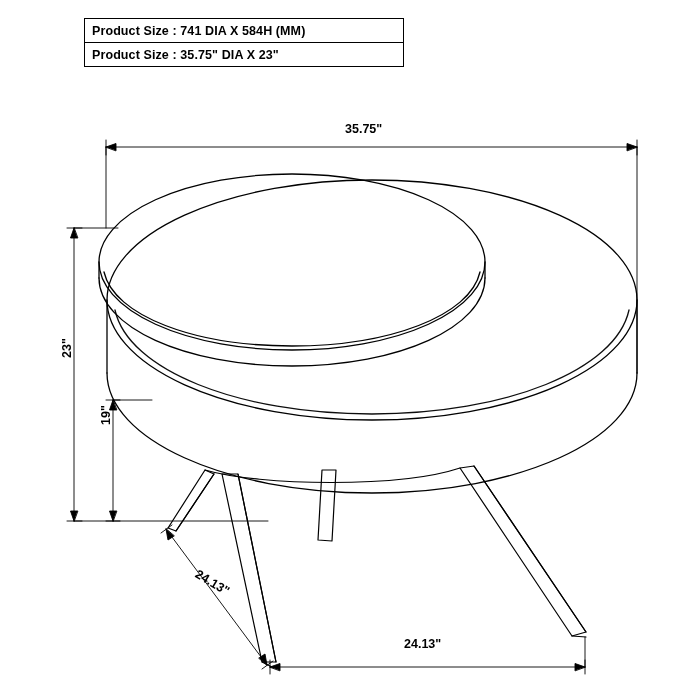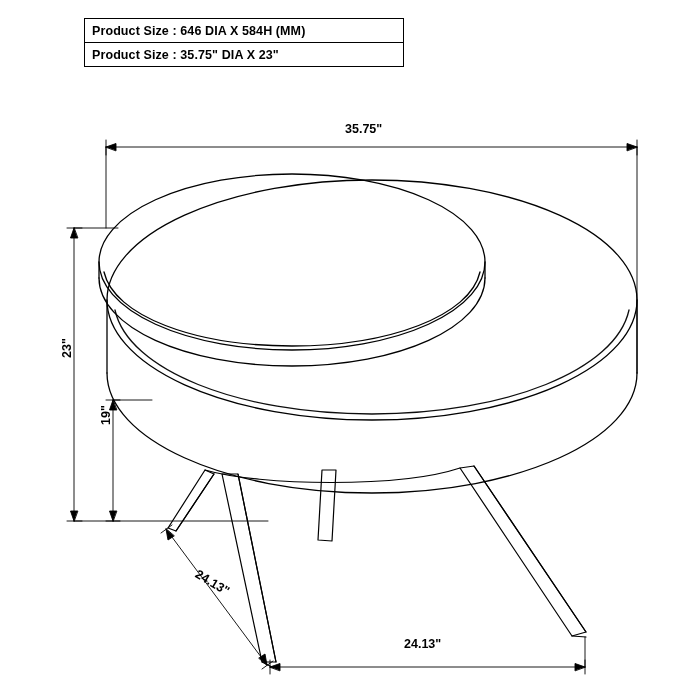--- a/index.html
+++ b/index.html
@@ -61,21 +61,21 @@
   #label-legheight { left: 99px; top: 425px; transform: rotate(-90deg); transform-origin: left top; }
   #label-depth1 { left: 200px; top: 567px; transform: rotate(31deg); transform-origin: left top; }
   #label-depth2 { left: 404px; top: 637px; }
 </style>
 </head>
 <body>
 
 <div id="stage">
 
   <div class="spec-box">
-    <div class="spec-row first">Product Size : 646 DIA X 584H (MM)</div>
+    <div class="spec-row first">Product Size : 741 DIA X 584H (MM)</div>
     <div class="spec-row">Product Size : 35.75" DIA X 23"</div>
   </div>
 
   <svg id="drawing" viewBox="0 0 700 700">
     <g fill="none" stroke="#000000" stroke-width="1.2" stroke-linejoin="round" stroke-linecap="round">
 
       <g stroke-width="0.9">
 
         <line x1="106" y1="147" x2="637" y2="147"></line>
         <line x1="106" y1="140" x2="106" y2="155"></line>

